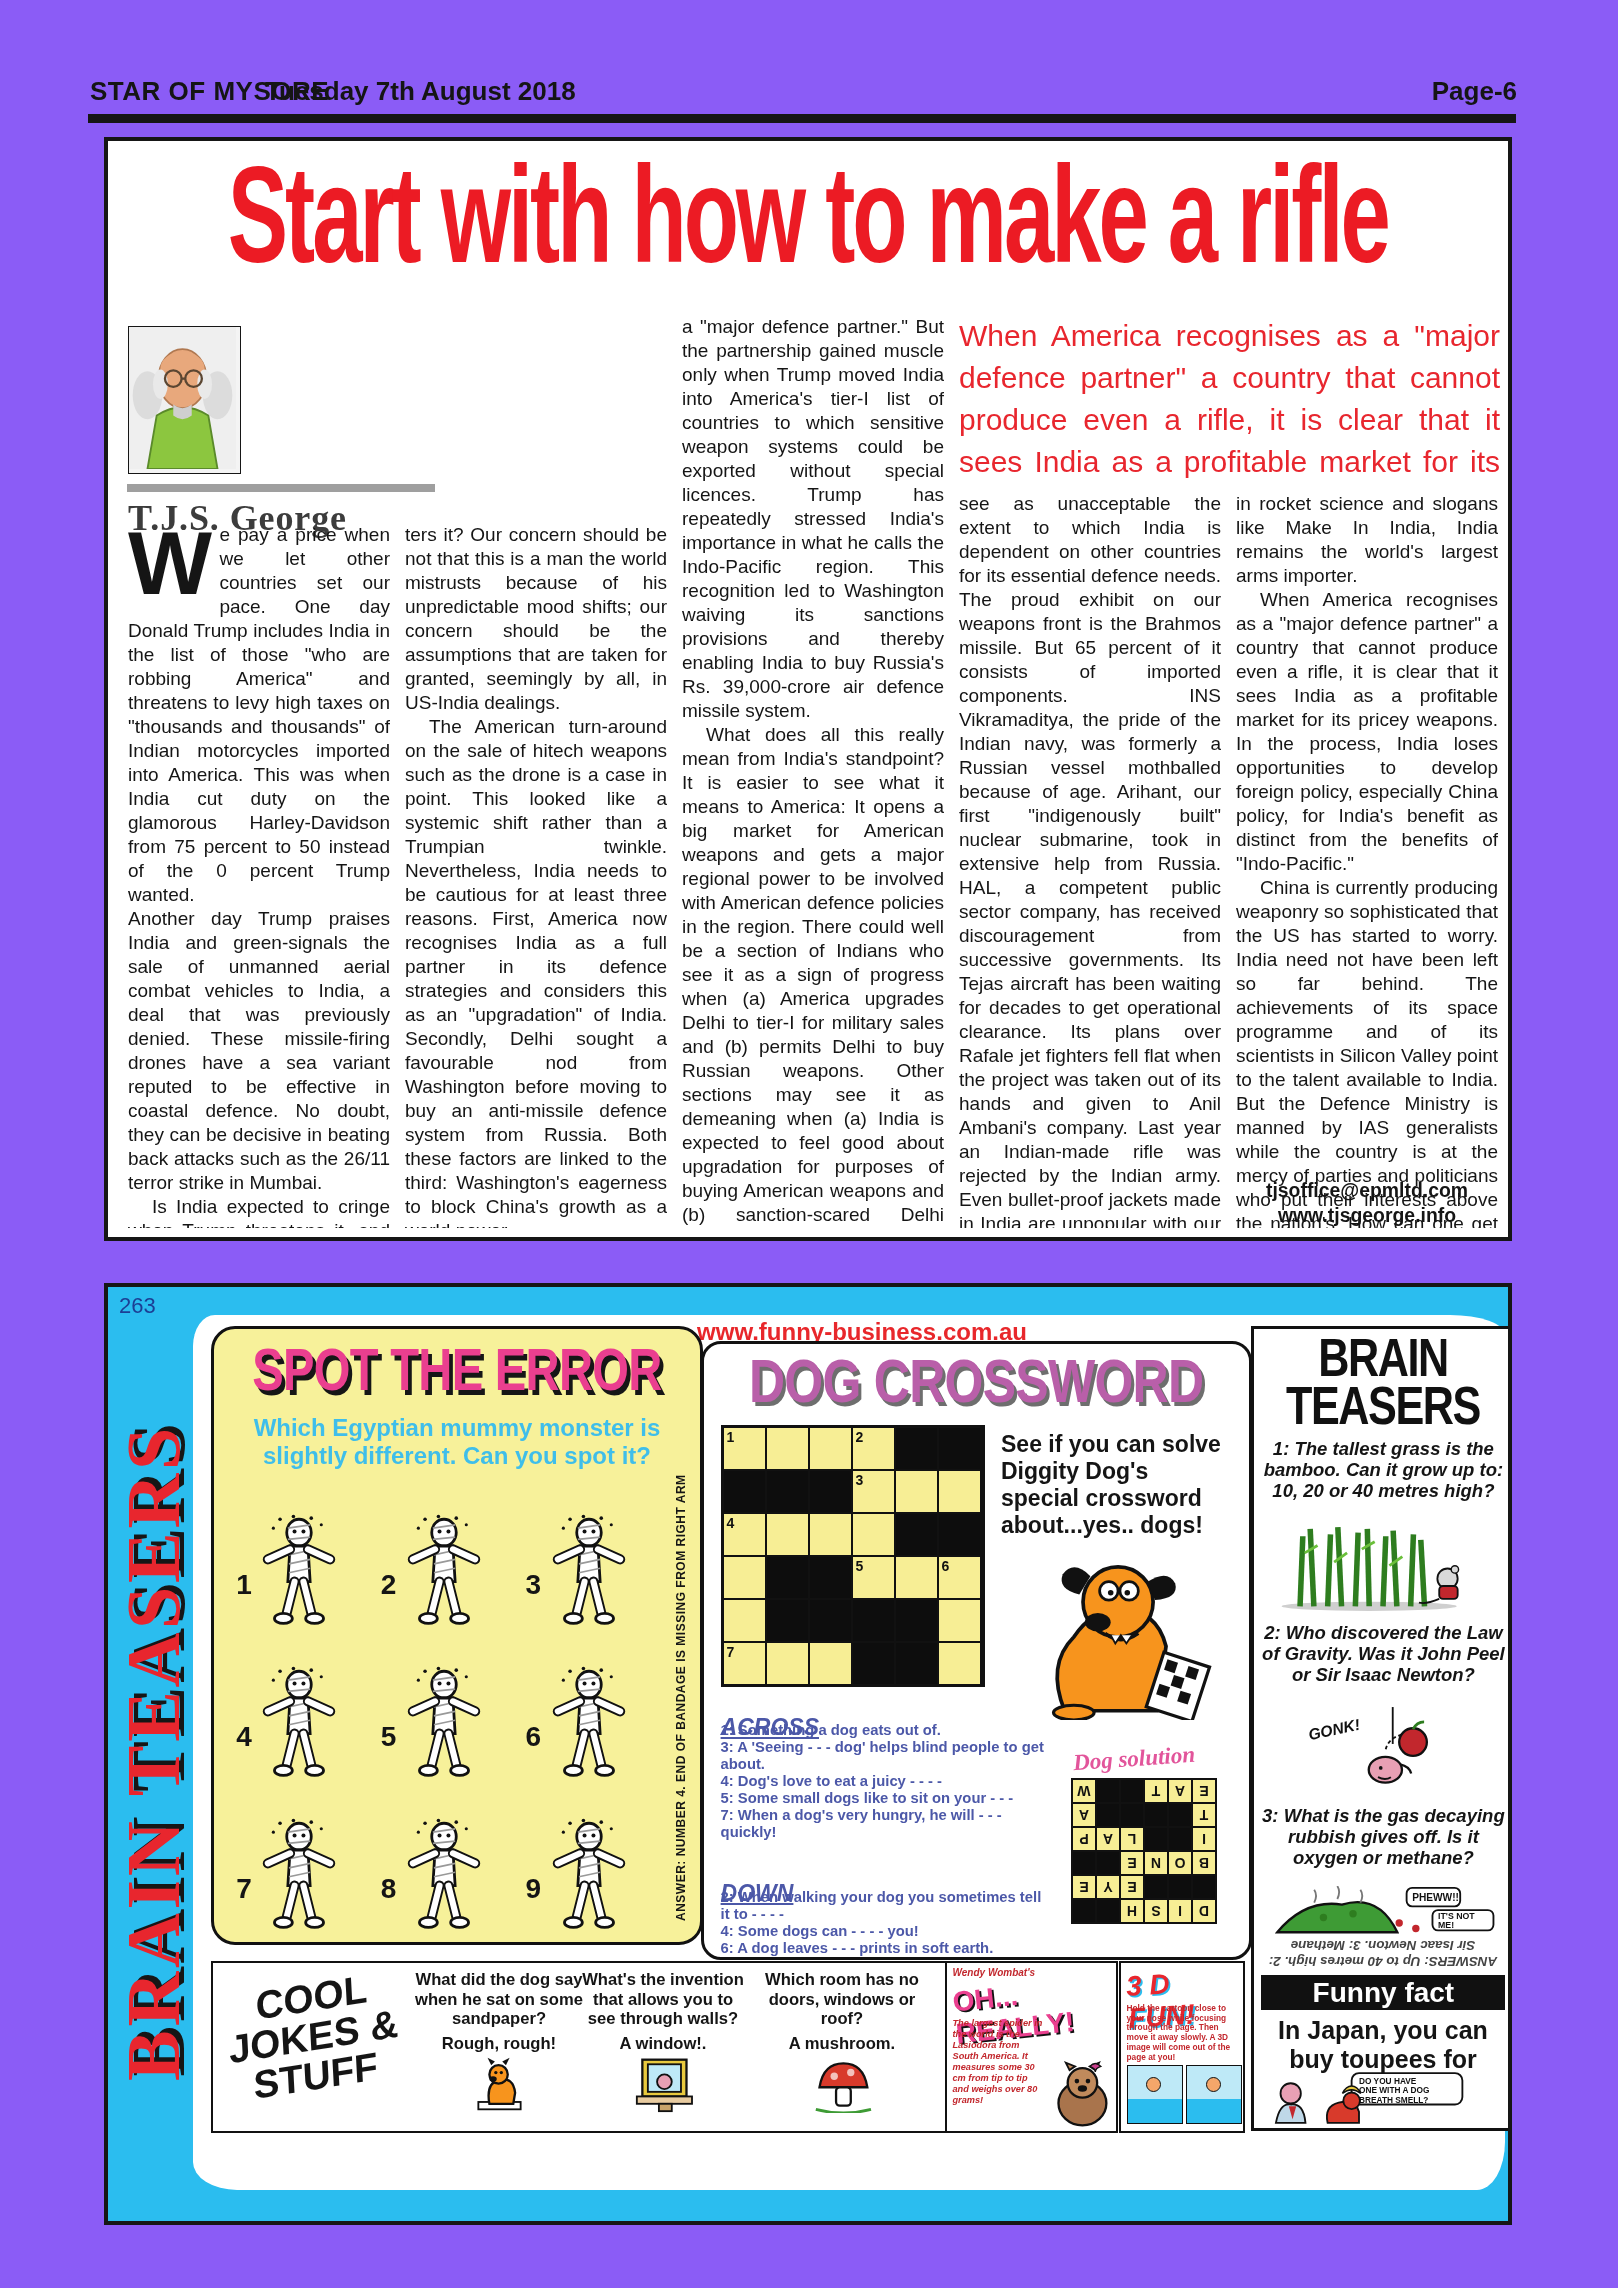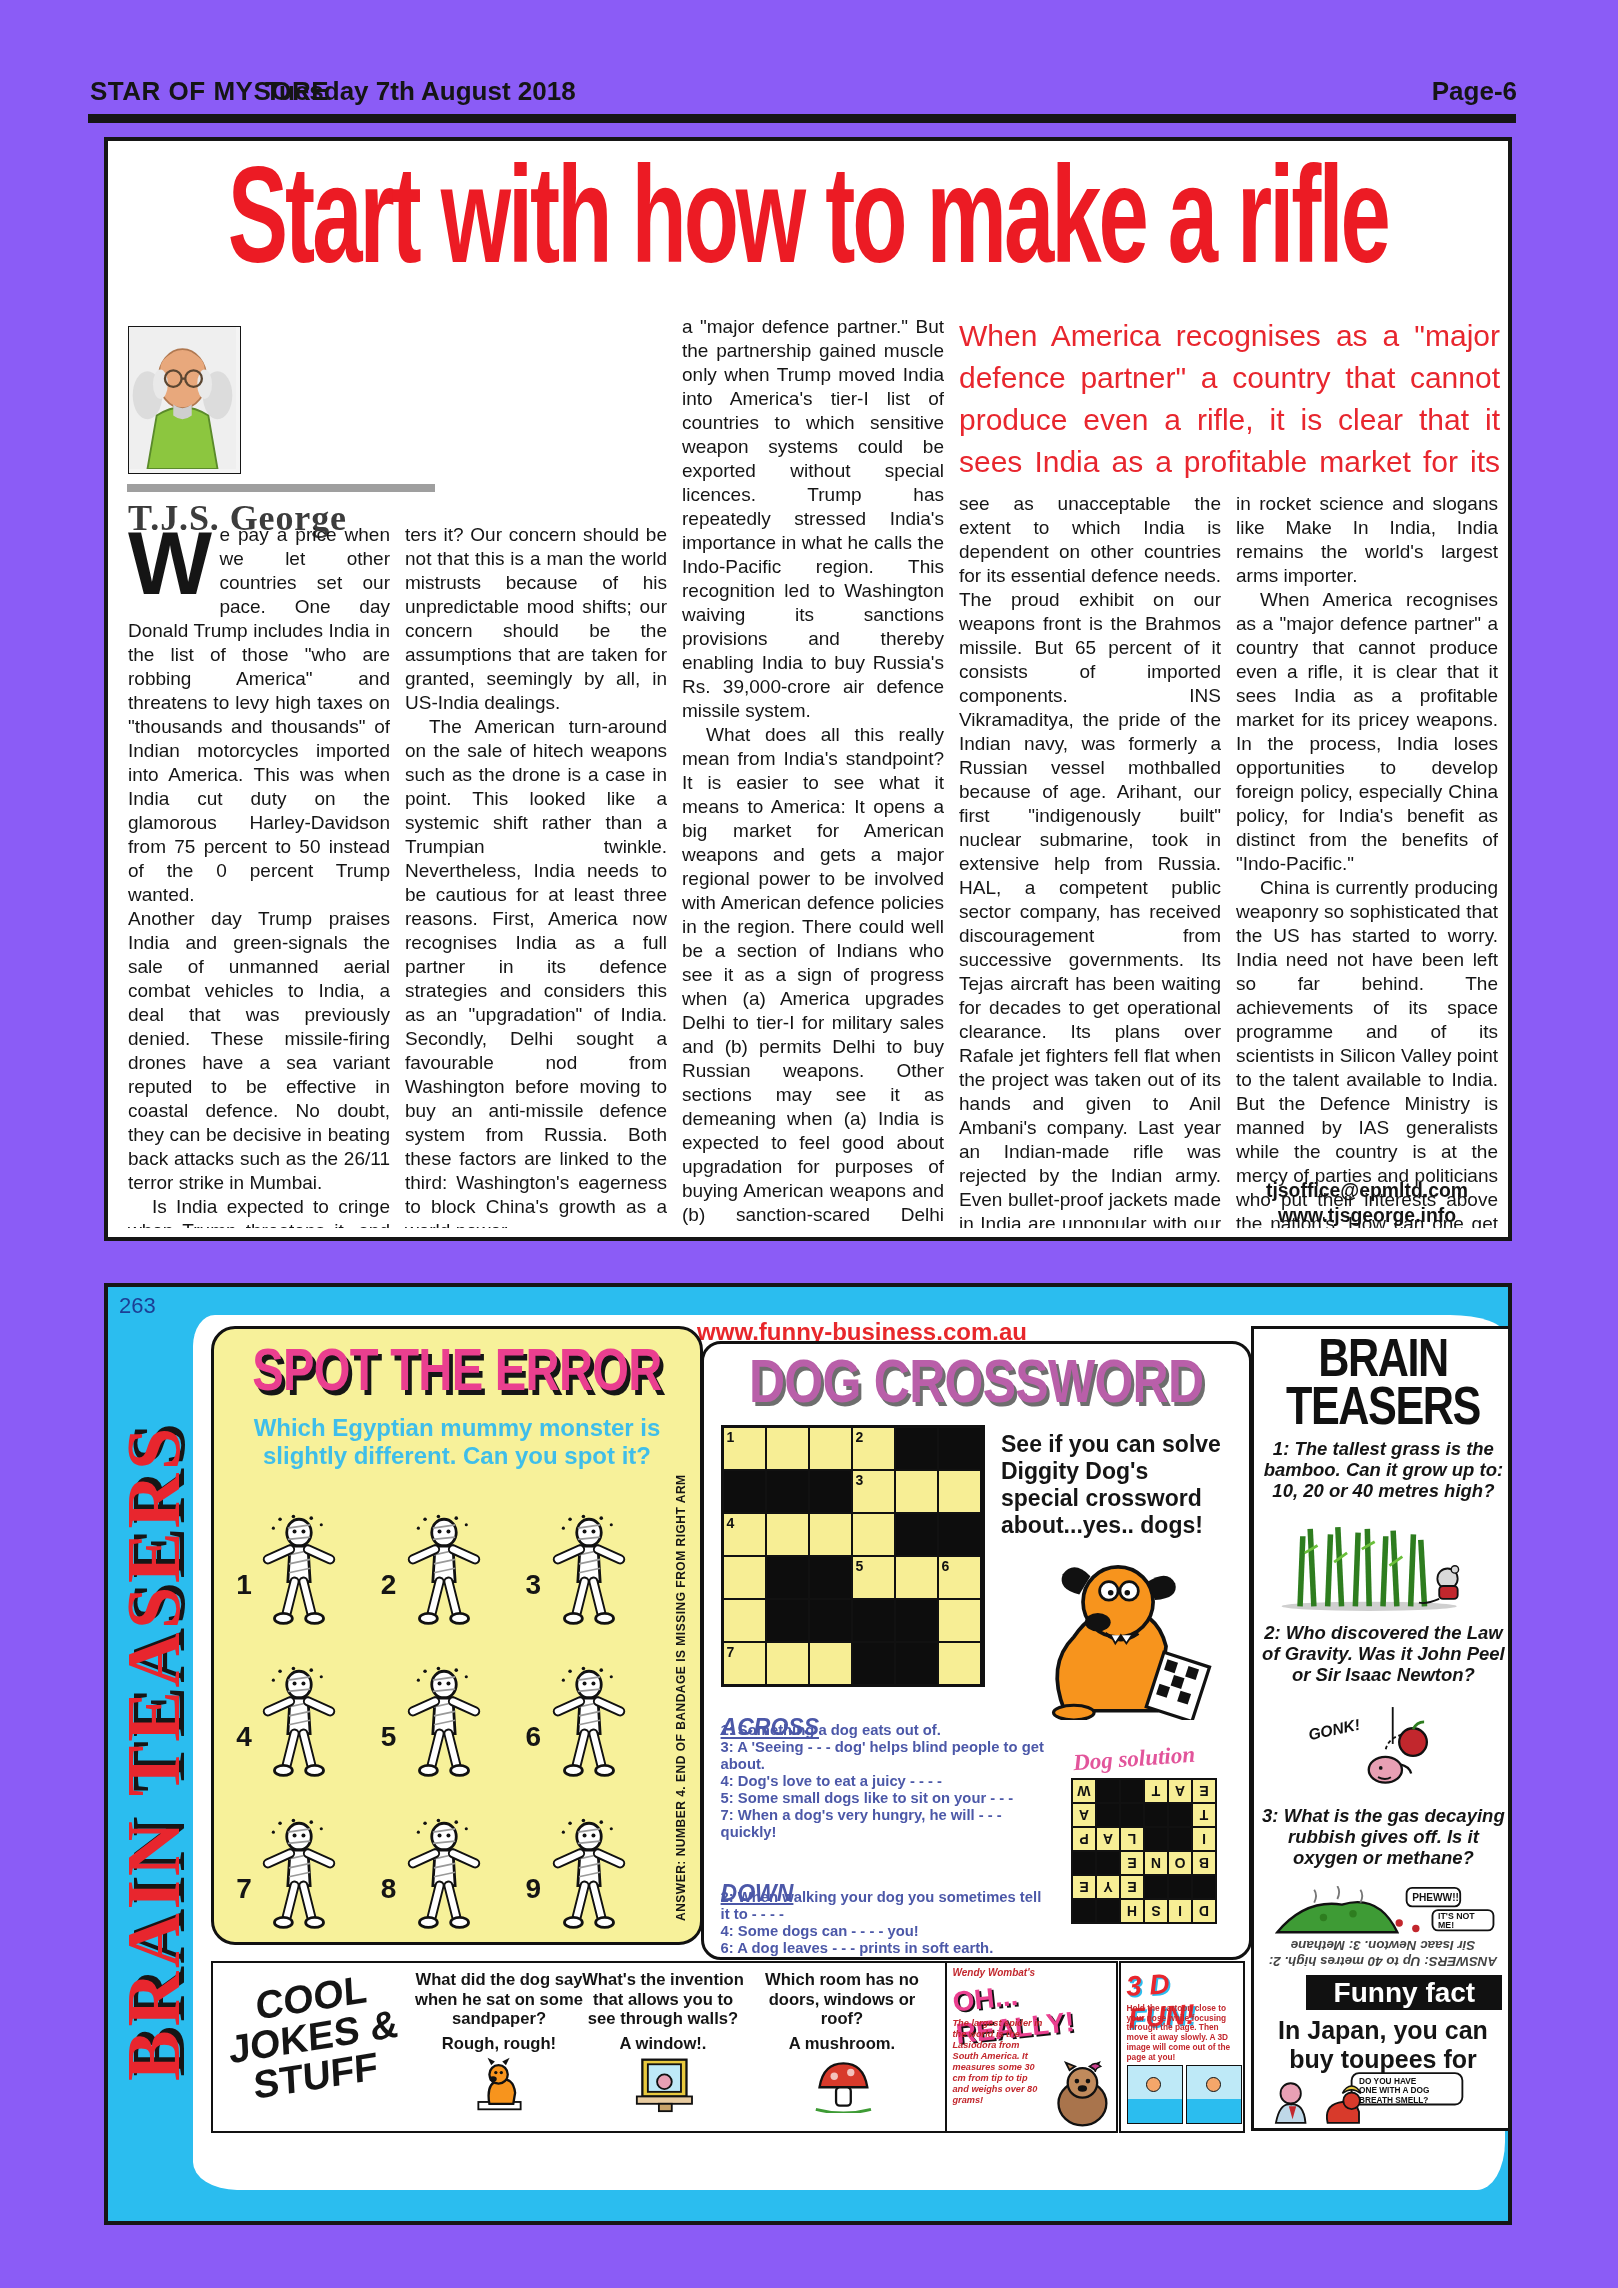--- a/index.html
+++ b/index.html
@@ -94,22 +94,22 @@
   .bt{left:1143px;top:39px;width:258px;height:799px;}
   .bt-title{position:absolute;top:3.7px;left:0;width:100%;text-align:center;font-size:54px;line-height:48px;
             font-weight:bold;color:#111;transform:scaleX(.8);letter-spacing:-1.8px;}
   .bt-q{position:absolute;left:7.4px;width:244px;text-align:center;font-size:18.5px;line-height:21px;
         font-weight:bold;font-style:italic;}
   .bt-q1{top:109px;} .bt-q2{top:293px;} .bt-q3{top:476px;}
   .bt-ill{position:absolute;left:0;width:258px;display:flex;justify-content:center;}
   .ill-bamboo{top:196px;} .ill-apple{top:378px;} .ill-rubbish{top:557px;}
   .bt-answers{position:absolute;left:9.2px;top:609px;width:240px;transform:rotate(180deg);
               font-size:13.4px;line-height:15.7px;font-weight:bold;font-style:italic;color:#444;text-align:center;}
-  .funny-band{position:absolute;left:7.4px;top:646px;width:196px;height:35px;background:#111;
-              color:#fff;font-size:28px;font-weight:bold;text-align:center;line-height:35px;margin-left:45px;}
+  .funny-band{position:absolute;left:7.4px;top:646px;width:244px;height:35px;background:#111;
+              color:#fff;font-size:28px;font-weight:bold;text-align:center;line-height:35px;}
   .funny-text{position:absolute;left:5.5px;top:687px;width:247px;text-align:center;
               font-size:25px;line-height:29px;font-weight:bold;}
   .ill-toupee{top:742px;}
   
   .jokes{left:103px;top:674px;width:732px;height:168px;border-width:2.8px;}
   .jokes-title{position:absolute;left:13px;top:14.8px;width:175px;text-align:center;
                font-size:39px;line-height:39px;font-weight:bold;transform:rotate(-9deg) skewX(-6deg);}
   .joke{position:absolute;top:7.4px;width:172px;text-align:center;}
   .joke-1{left:200px;} .joke-2{left:364px;} .joke-3{left:543px;}
   .joke-q{font-size:16.6px;line-height:19.4px;font-weight:bold;}

